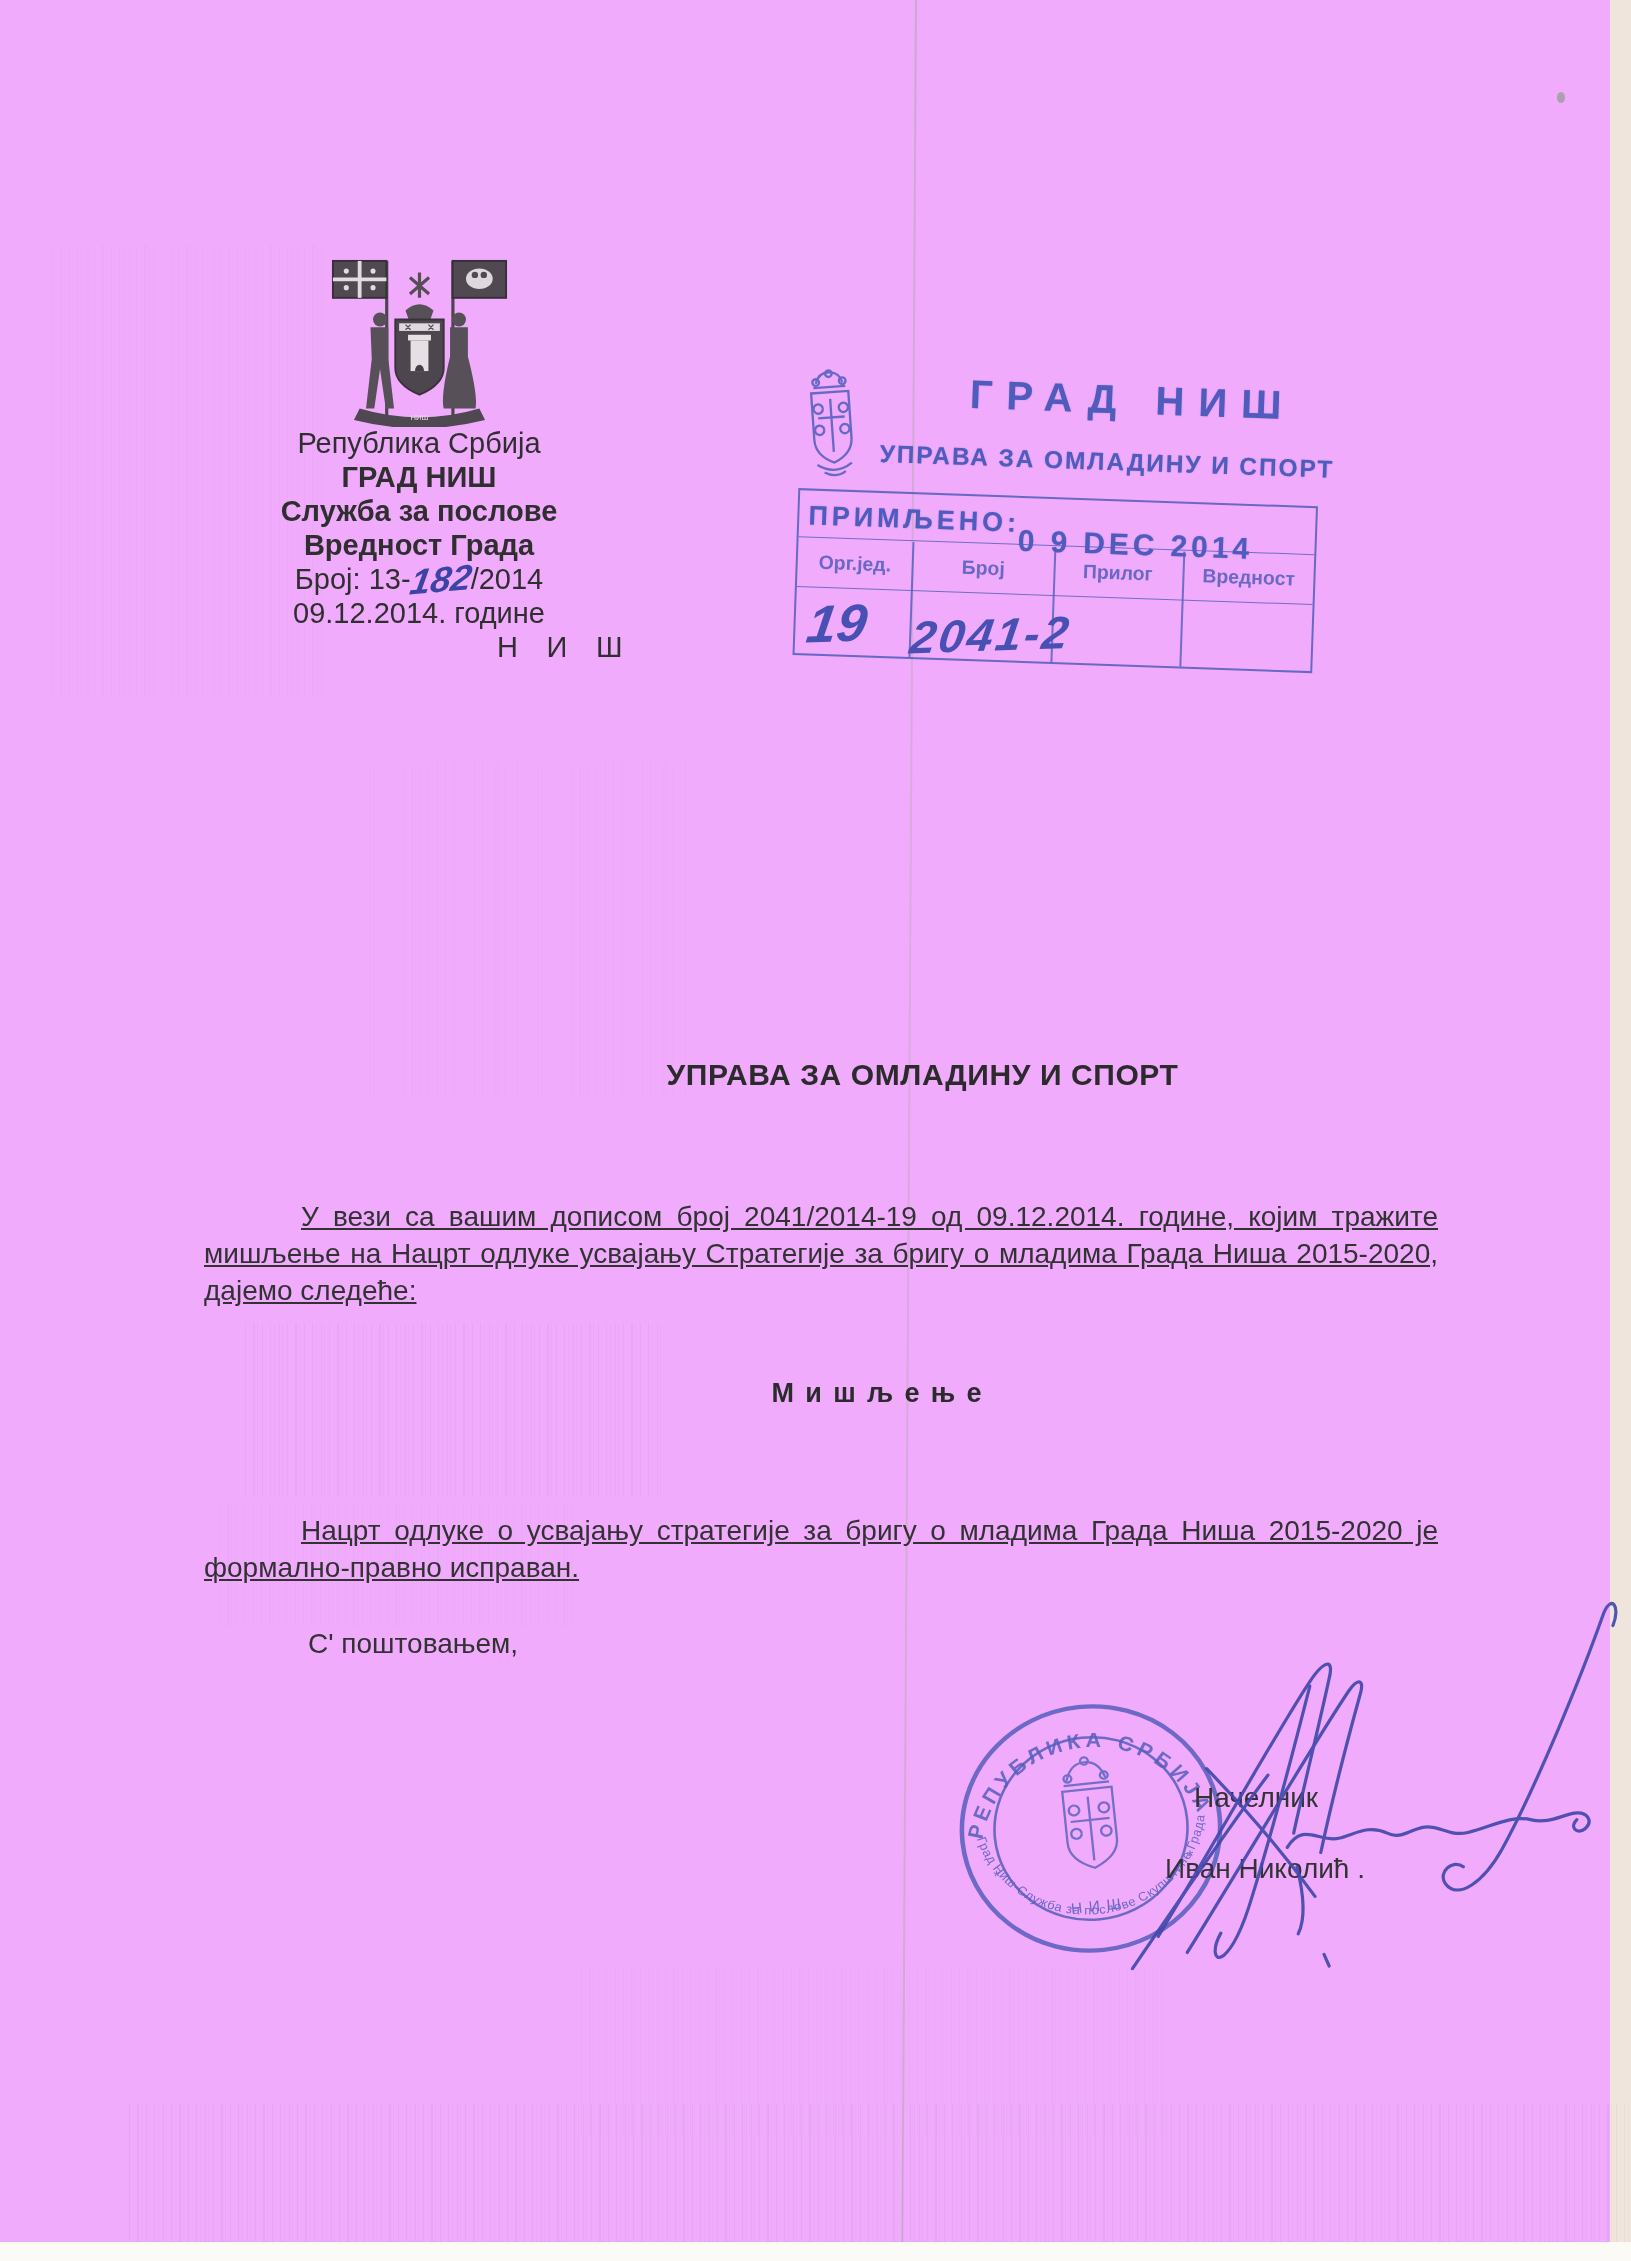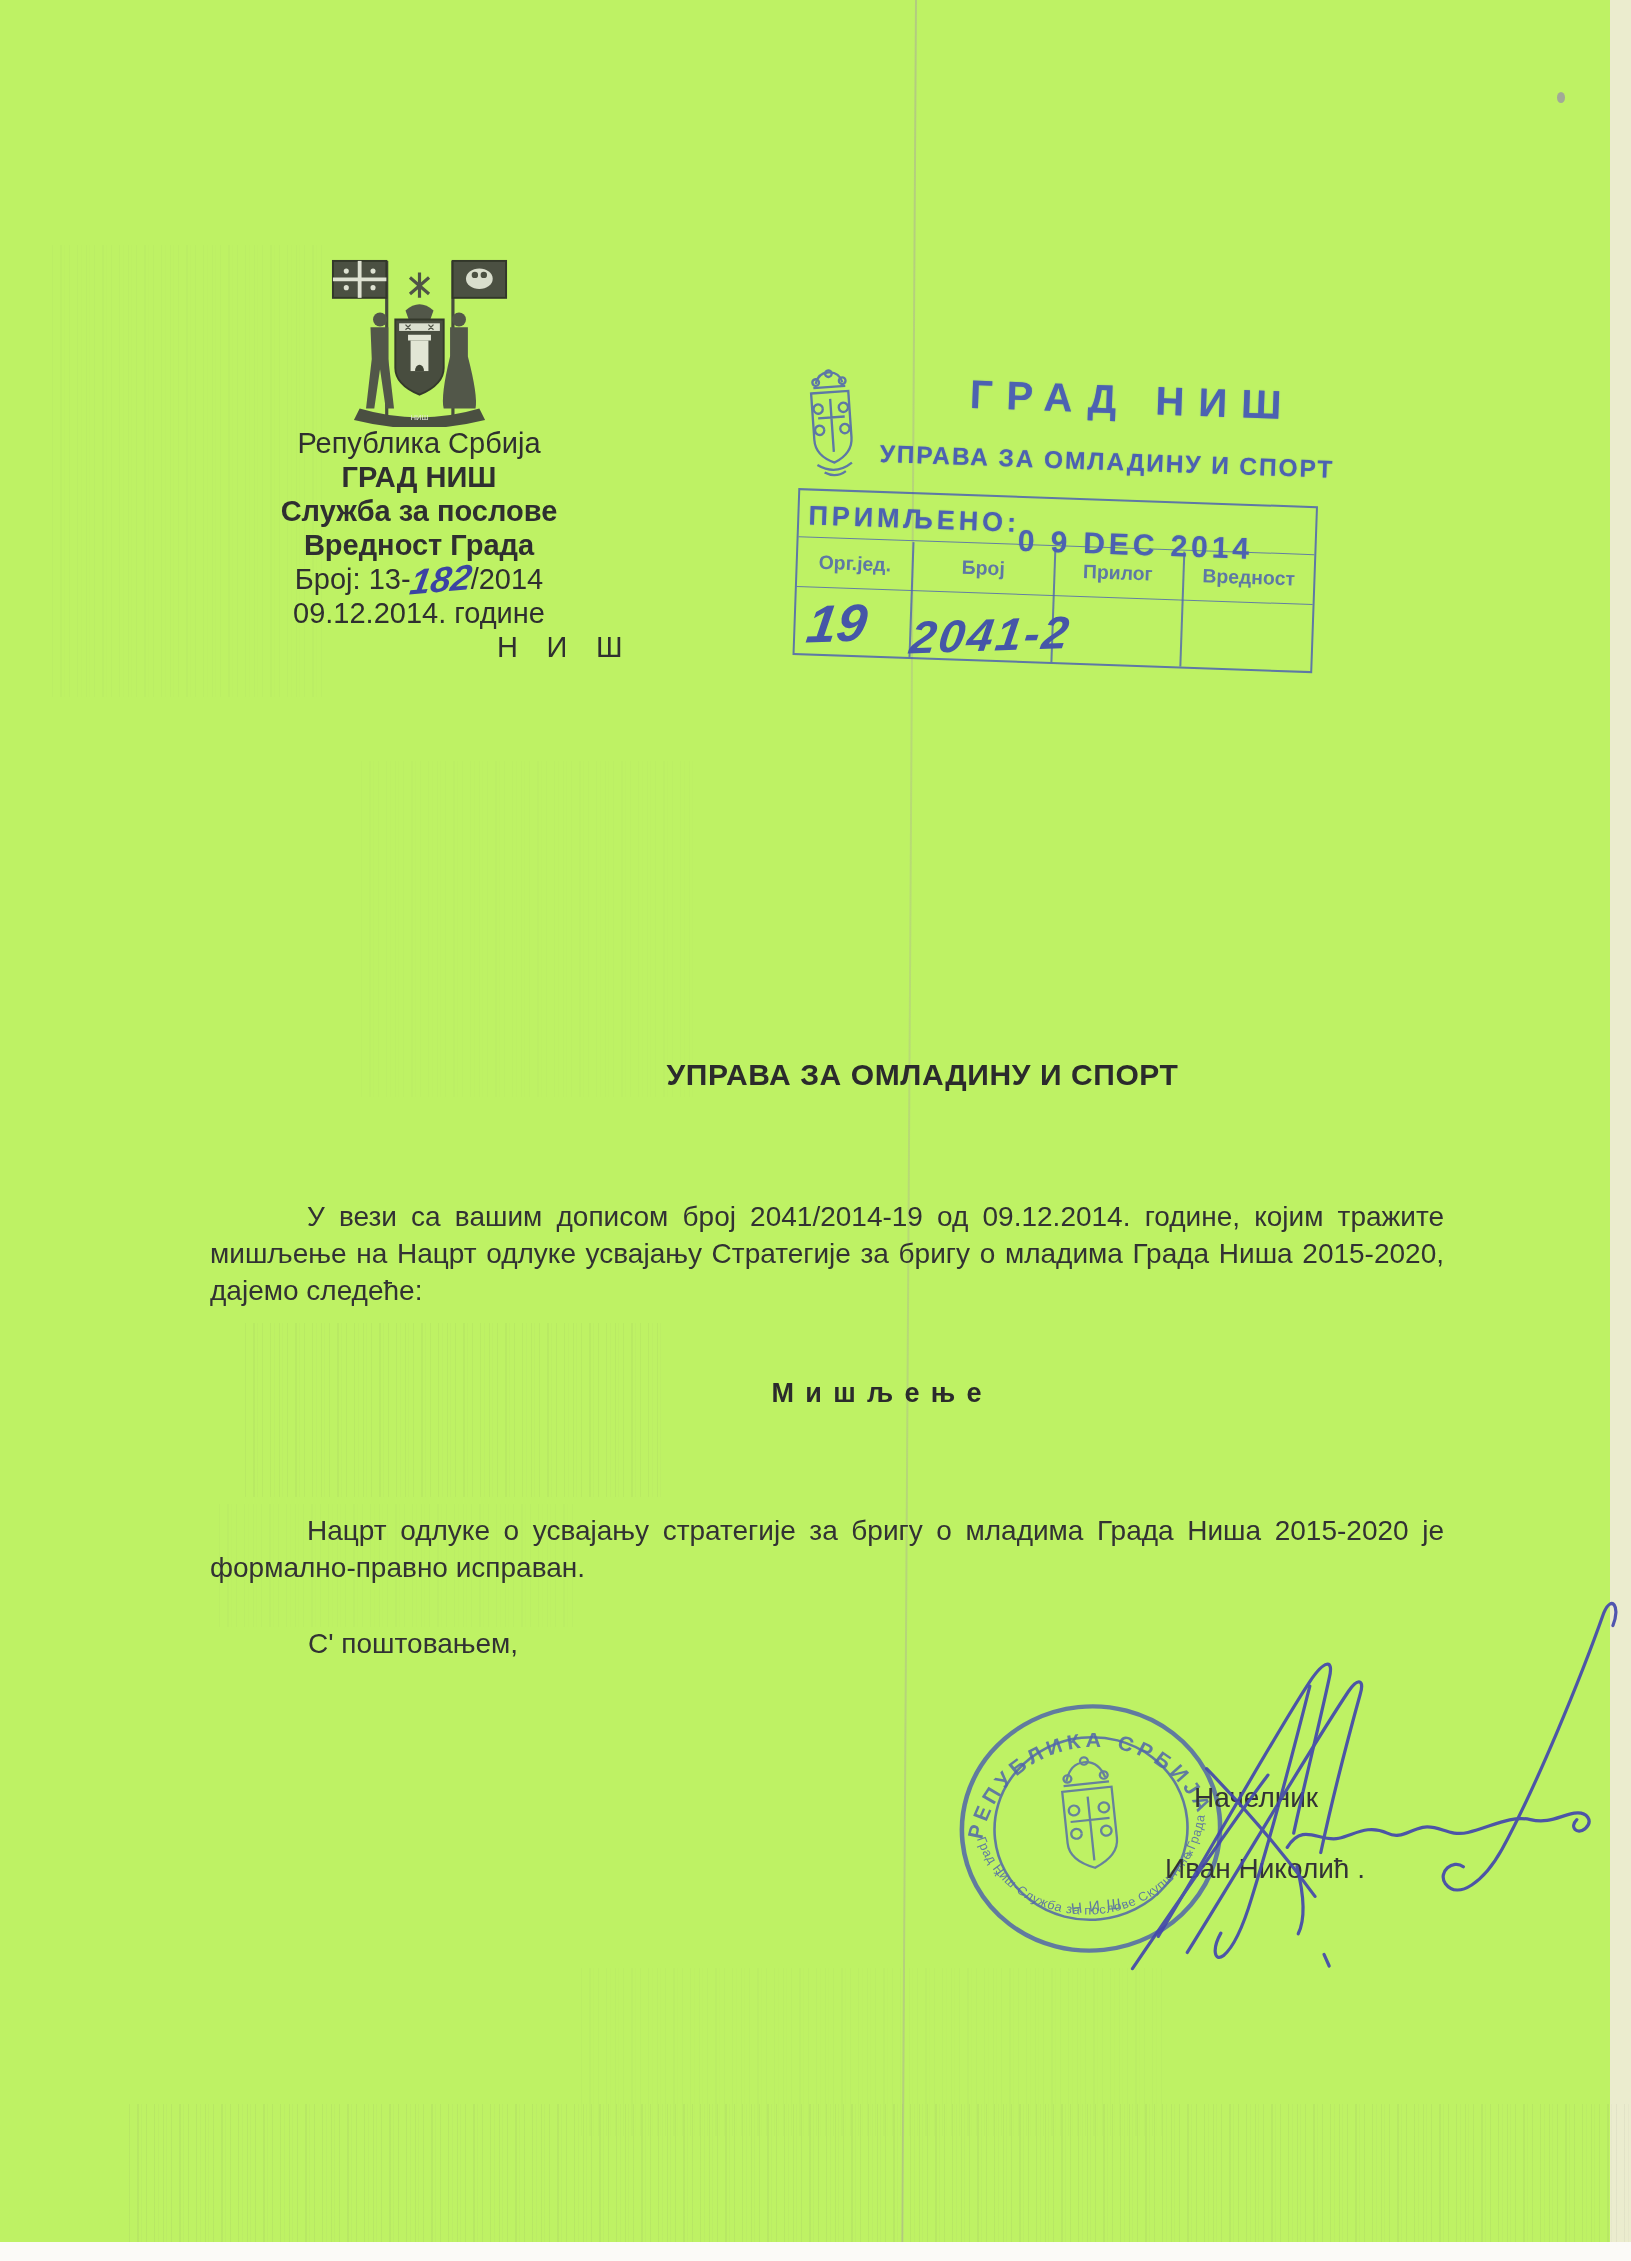--- a/index.html
+++ b/index.html
@@ -1,19 +1,19 @@
 <!DOCTYPE html>
 <html style="font-size:10.3px"><head>
 <meta charset="utf-8">
 <style>
   html,body{margin:0;padding:0;background:#e8e7e3;}
   .page{
     position:relative;
     width:1631px;height:2261px;
-    background:#bef264;
+    background:#f0abfc;
     overflow:hidden;
     font-family:"Liberation Sans", sans-serif;
     color:#2e2e2e;
   }
   
   .noise{
     position:absolute;
     background:repeating-linear-gradient(90deg,
       rgba(90,90,95,.55) 0 1.3px, rgba(0,0,0,0) 1.3px 3.9px,
       rgba(120,120,125,.35) 3.9px 4.5px, rgba(0,0,0,0) 4.5px 8.4px);
@@ -71,22 +71,22 @@
   .rs-val{position:absolute;font-style:italic;color:#3b49ae;font-weight:bold;transform:skewX(-10deg) rotate(-4deg);}
   .rs-val1{left:19.4px;top:237px;font-size:53px;}
   .rs-val2{left:123px;top:247px;font-size:46px;letter-spacing:2.6px;}
 
   
   .heading{
     position:absolute;left:277px;top:1058px;width:1291px;text-align:center;
     font-size:30px;font-weight:bold;letter-spacing:0.6px;color:#2b2b2c;
   }
   .para{
-    position:absolute;left:210px;width:1234px;
-    font-size:28px;line-height:37px;text-align:justify;text-indent:97px;color:#323233;
+    position:absolute;left:204px;width:1234px;
+    font-size:28px;line-height:37px;text-align:justify;text-indent:97px;color:#323233;text-decoration:underline;
   }
   .para1{top:1198px;}
   .para2{top:1496px;margin-top:16px;}
   .opinion{
     position:absolute;left:232px;top:1378px;width:1291px;text-align:center;
     font-size:27px;font-weight:bold;letter-spacing:1.9px;color:#2b2b2c;
   }
   .closing{position:absolute;left:308px;top:1628px;font-size:28px;color:#323233;}
 
   

